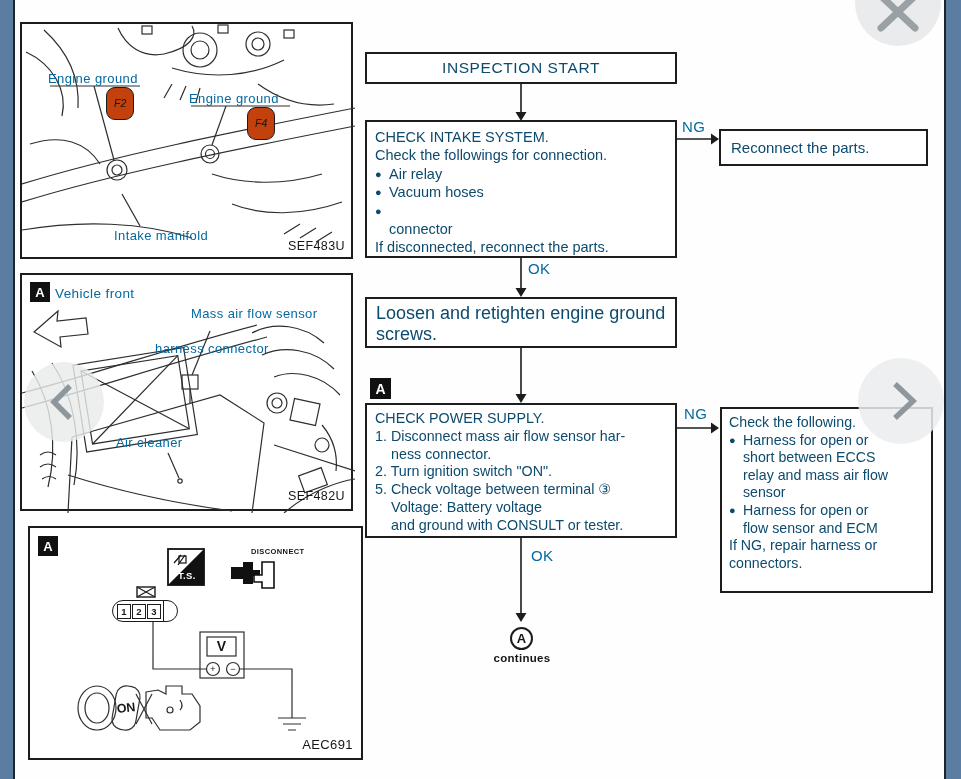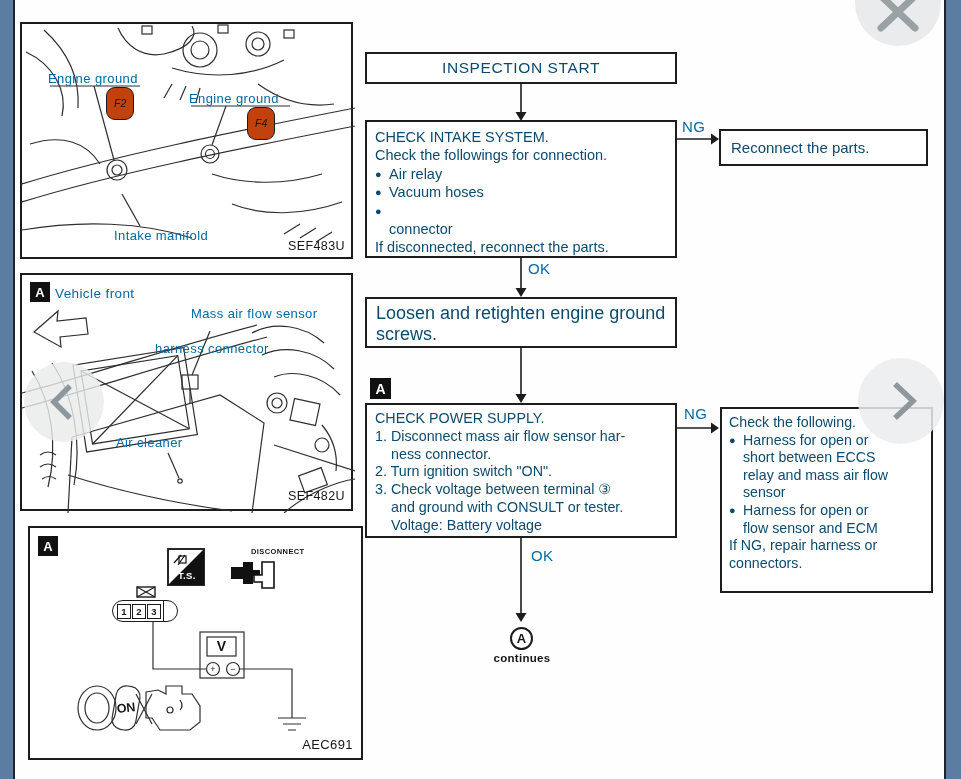--- a/index.html
+++ b/index.html
@@ -135,23 +135,23 @@
     <div>screws.</div>
   </div>
 
   <div class="amarker" id="marker-A-flow">A</div>
 
   <div class="fbox" id="box-power">
     <div class="bold">CHECK POWER SUPPLY.</div>
     <div>1. Disconnect mass air flow sensor har-</div>
     <div class="ind2">ness connector.</div>
     <div>2. Turn ignition switch "ON".</div>
-    <div>3. Check voltage between terminal ③</div>
+    <div>5. Check voltage between terminal ③</div>
+    <div class="ind2 bold">Voltage: Battery voltage</div>
     <div class="ind2">and ground with CONSULT or tester.</div>
-    <div class="ind2 bold">Voltage: Battery voltage</div>
   </div>
 
   <span class="lbl" id="lbl-ng2">NG</span>
 
   <div class="fbox" id="box-following">
     <div>Check the following.</div>
     <div class="li">
       <span class="bu">●</span>
       <span>Harness for open or</span>
     </div>

